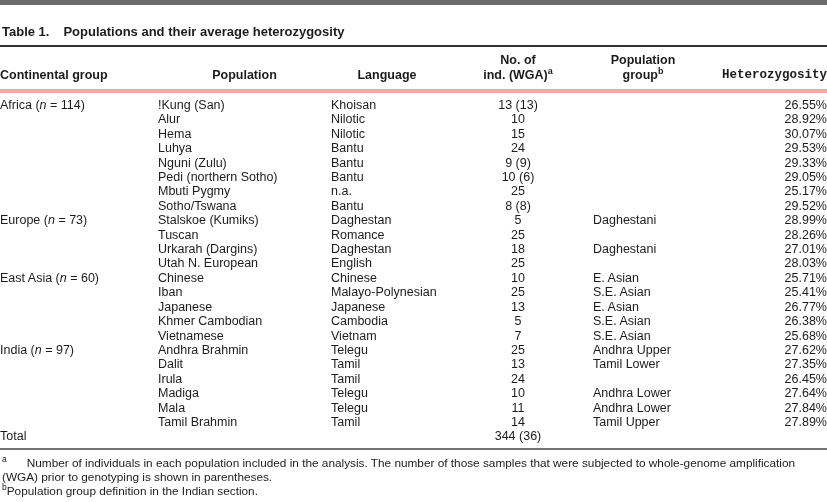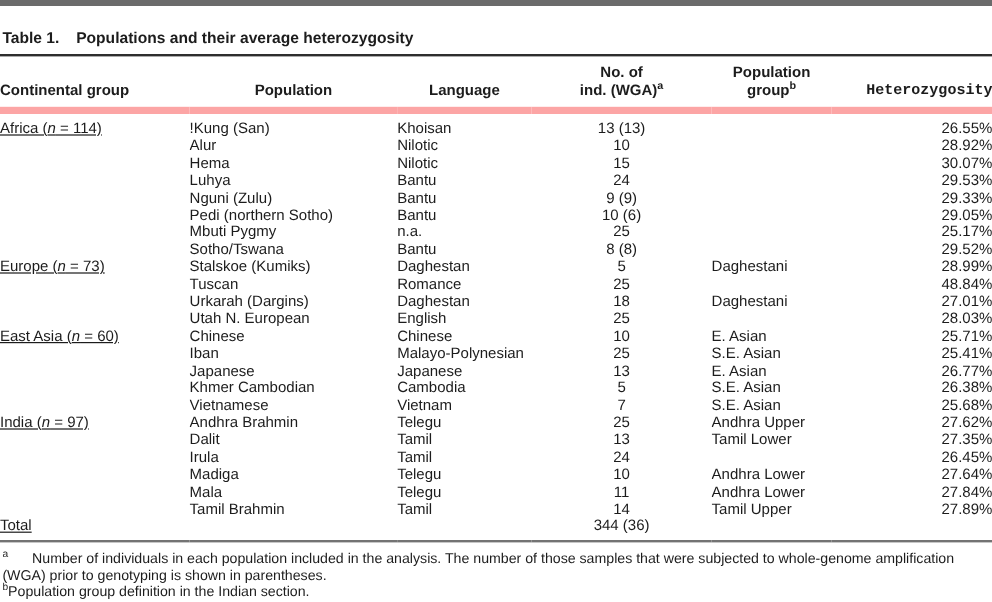--- a/index.html
+++ b/index.html
@@ -25,36 +25,36 @@
     width:827px;
     border-collapse:collapse;
     table-layout:fixed;
   }
   table.datatable th{
     font-size:12.5px;
     font-weight:700;
     vertical-align:bottom;
     padding:6px 0 7px 0;
     line-height:14.5px;
-    border-bottom:6px solid #fca5a5;
+    border-bottom:4px solid #fca5a5;
   }
   th.h-cont{text-align:left;padding-left:2px;margin-top:45px;}
   th.h-pop{text-align:center;padding-right:40px;}
   th.h-lang{text-align:center;}
   th.h-num{text-align:center;padding-right:14px;}
   th.h-group{text-align:center;}
   th.h-het{text-align:right;font-family:Liberation Mono, monospace;}
   table.datatable td{
     font-size:12.5px;
     line-height:14.4px;
     padding:0;
     white-space:nowrap;
     overflow:hidden;
   }
-  td.c-cont{padding-left:2px;text-decoration:underline;}
+  td.c-cont{padding-left:2px;}
   td.c-pop{padding-left:2px;}
   td.c-lang{padding-left:2px;}
   td.c-num{text-align:center;padding-right:14px;}
   td.c-group{padding-left:15px;}
   td.c-het{text-align:right;padding-right:24px;}
   tbody tr:first-child td{padding-top:5px;}
   tbody tr:last-child td{padding-bottom:4px;border-bottom:2px solid #737373;}
   .ital{font-style:italic;}
   sup{font-size:9px;line-height:0;vertical-align:super;}
   .footnotes{padding:6px 0 0 2px;}
@@ -167,21 +167,21 @@
           <td class="c-num">5</td>
           <td class="c-group">Daghestani</td>
           <td class="c-het">28.99%</td>
         </tr>
         <tr>
           <td class="c-cont"></td>
           <td class="c-pop">Tuscan</td>
           <td class="c-lang">Romance</td>
           <td class="c-num">25</td>
           <td class="c-group"></td>
-          <td class="c-het">48.84%</td>
+          <td class="c-het">28.26%</td>
         </tr>
         <tr>
           <td class="c-cont"></td>
           <td class="c-pop">Urkarah (Dargins)</td>
           <td class="c-lang">Daghestan</td>
           <td class="c-num">18</td>
           <td class="c-group">Daghestani</td>
           <td class="c-het">27.01%</td>
         </tr>
         <tr>

